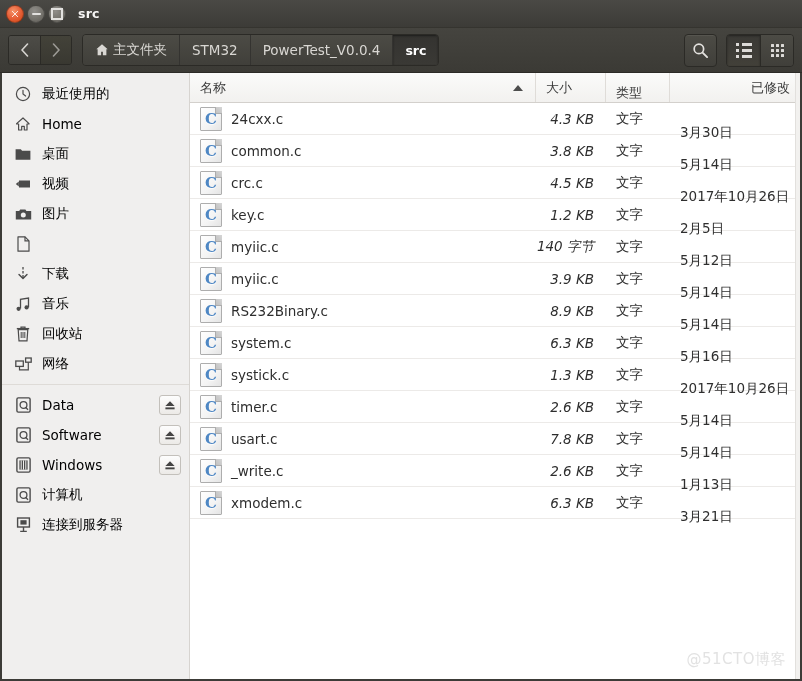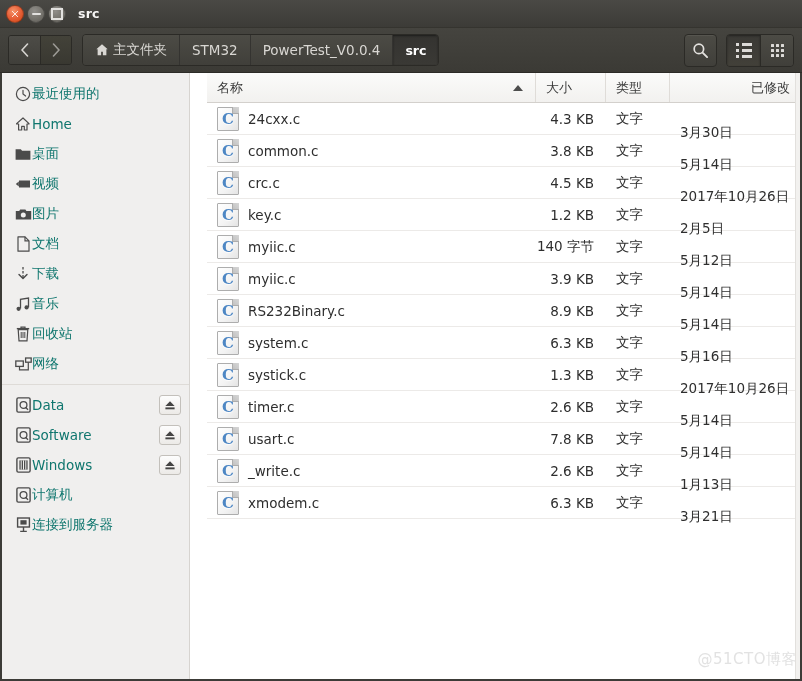--- a/index.html
+++ b/index.html
@@ -198,21 +198,22 @@
     background: #f0efee;
     border-right: 1px solid #d7d4d0;
     padding-top: 6px;
     overflow: hidden;
   }
   .side-item {
     height: 30px;
     display: flex;
     align-items: center;
     padding: 0 8px 0 12px;
-    color: #0f766e;
+    gap: 10px;
+    color: #000000;
     font-size: 13.5px;
     white-space: nowrap;
   }
   .side-item .sicon {
     width: 18px; height: 18px;
     flex: 0 0 18px;
     display: flex; align-items: center; justify-content: center;
     color: #4b4b4b;
   }
   .side-item .slabel { flex: 1 1 auto; overflow: hidden; text-overflow: ellipsis; }
@@ -233,21 +234,20 @@
 
   
   .pane {
     flex: 1 1 auto;
     display: flex;
     flex-direction: column;
     background: #ffffff;
     min-width: 0;
     position: relative;
     overflow: hidden;
-    padding-left: 17px;
   }
 
   .thead {
     display: flex;
     height: 30px;
     flex: 0 0 30px;
     background: linear-gradient(to bottom, #fbfbfa 0%, #f2f1ef 100%);
     border-bottom: 1px solid #d3d0cc;
     font-size: 13px;
     color: #3a3a3a;
@@ -255,21 +255,21 @@
   .th {
     display: flex;
     align-items: center;
     padding: 0 10px;
     border-right: 1px solid #dfdcd8;
     position: relative;
     white-space: nowrap;
   }
   .th.c-name { flex: 1 1 auto; min-width: 0; justify-content: space-between; }
   .th.c-size { flex: 0 0 70px; width: 70px; }
-  .th.c-type { flex: 0 0 64px; width: 64px; }
+  .th.c-type { flex: 0 0 64px; width: 64px; align-items: flex-end; }
   .th.c-mod  { flex: 0 0 130px; width: 130px; border-right: none; justify-content: flex-end; }
   .sortarrow {
     width: 0; height: 0;
     border-left: 5px solid transparent;
     border-right: 5px solid transparent;
     border-bottom: 6px solid #4d4d4d;
     margin-right: 2px;
   }
 
   .rows { flex: 1 1 auto; overflow: hidden; }
@@ -277,21 +277,21 @@
     display: flex;
     height: 32px;
     align-items: center;
     font-size: 13.5px;
     color: #2e2e2e;
     border-bottom: 1px solid #eceae8;
     background: #ffffff;
   }
   .cell { display: flex; align-items: center; padding: 0 10px; white-space: nowrap; overflow: hidden; }
   .cell.c-name { flex: 1 1 auto; min-width: 0; gap: 9px; }
-  .cell.c-size { flex: 0 0 70px; width: 70px; justify-content: flex-end; padding-right: 12px; }
+  .cell.c-size { flex: 0 0 70px; width: 70px; justify-content: flex-end; padding-right: 12px; font-style: italic; }
   .cell.c-type { flex: 0 0 64px; width: 64px; }
   .cell.c-mod  { flex: 0 0 130px; width: 130px; margin-top: 28px; }
 
   
   .fileicon {
     position: relative;
     width: 22px; height: 24px;
     flex: 0 0 22px;
   }
   .fileicon .page {
@@ -331,21 +331,21 @@
   .vscroll .thumb {
     position: absolute;
     top: 0; left: 0;
     width: 5px;
     height: 0;
     background: #c9c6c2;
   }
 
   .watermark {
     position: absolute;
-    right: 3px;
+    right: 14px;
     bottom: 10px;
     font-size: 15px;
     color: #e2e2e2;
     letter-spacing: .5px;
     user-select: none;
     pointer-events: none;
   }
 </style>
 </head>
 <body>
@@ -491,21 +491,20 @@
         <span class="slabel">图片</span>
       </div>
 
       <div class="side-item">
         <span class="sicon">
           <svg width="13" height="16" viewBox="0 0 13 16">
               <path d="M1 0.8h7l4 4v10.4H1z" fill="none" stroke="currentColor" stroke-width="1.2" stroke-linejoin="round"></path>
               <path d="M8 0.8v4h4" fill="none" stroke="currentColor" stroke-width="1.2"></path>
             </svg>
         </span>
-        <span class="slabel">文档</span>
       </div>
 
       <div class="side-item">
         <span class="sicon">
           <svg width="14" height="16" viewBox="0 0 14 16">
               <path d="M7 1v10" stroke="currentColor" stroke-width="1.3" stroke-dasharray="2.4 1.6"></path>
               <path d="M3 8.4L7 12.6l4-4.2" fill="none" stroke="currentColor" stroke-width="1.4" stroke-linecap="round" stroke-linejoin="round"></path>
             </svg>
         </span>
         <span class="slabel">下载</span>

